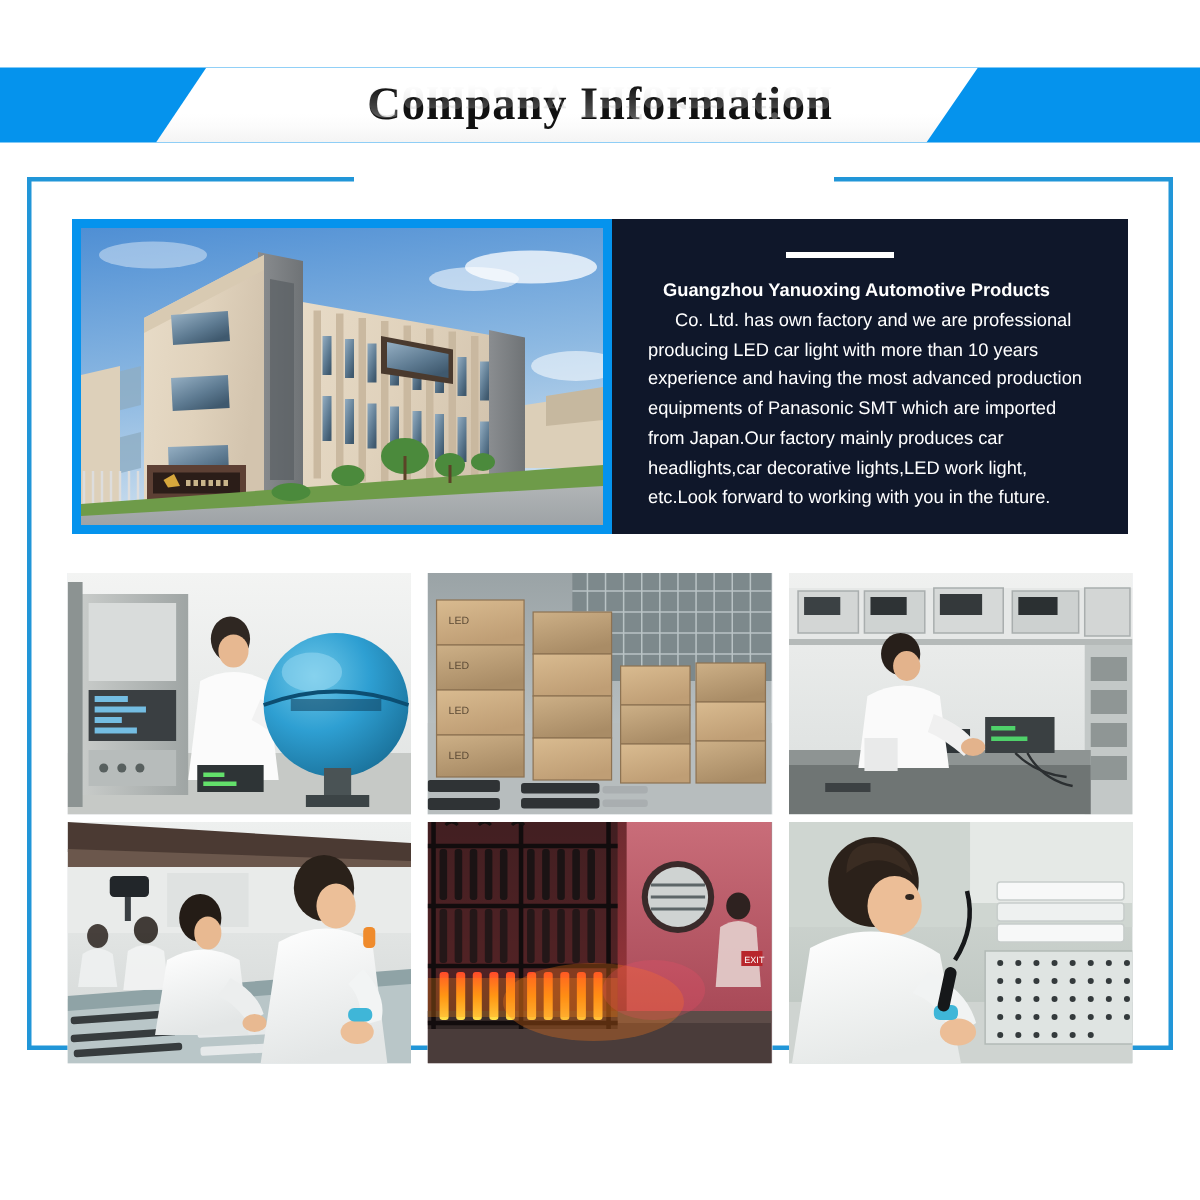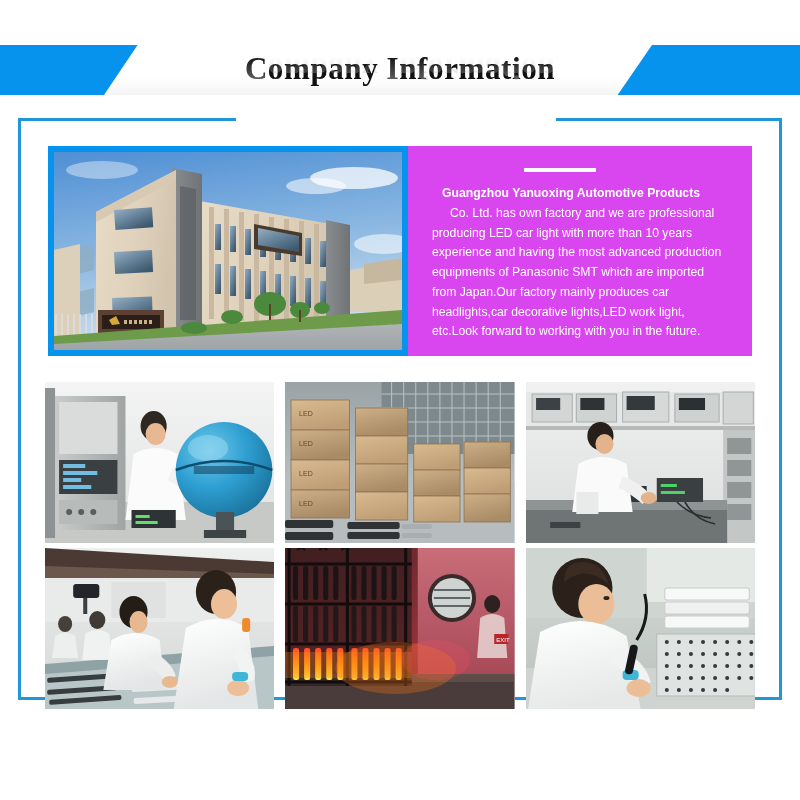--- a/index.html
+++ b/index.html
@@ -130,21 +130,21 @@
   }
   .feature-photo-inner {
     position: relative;
     width: 100%;
     height: 100%;
     overflow: hidden;
     background: #cfd8dd;
   }
   .feature-text {
     flex: 1 1 auto;
-    background: #d946ef;
+    background: #0f172a;
     position: relative;
     box-sizing: border-box;
     padding: 38px 22px 10px 24px;
   }
   .text-dash {
     position: absolute;
     left: 116px;
     top: 22px;
     width: 72px;
     height: 4px;

